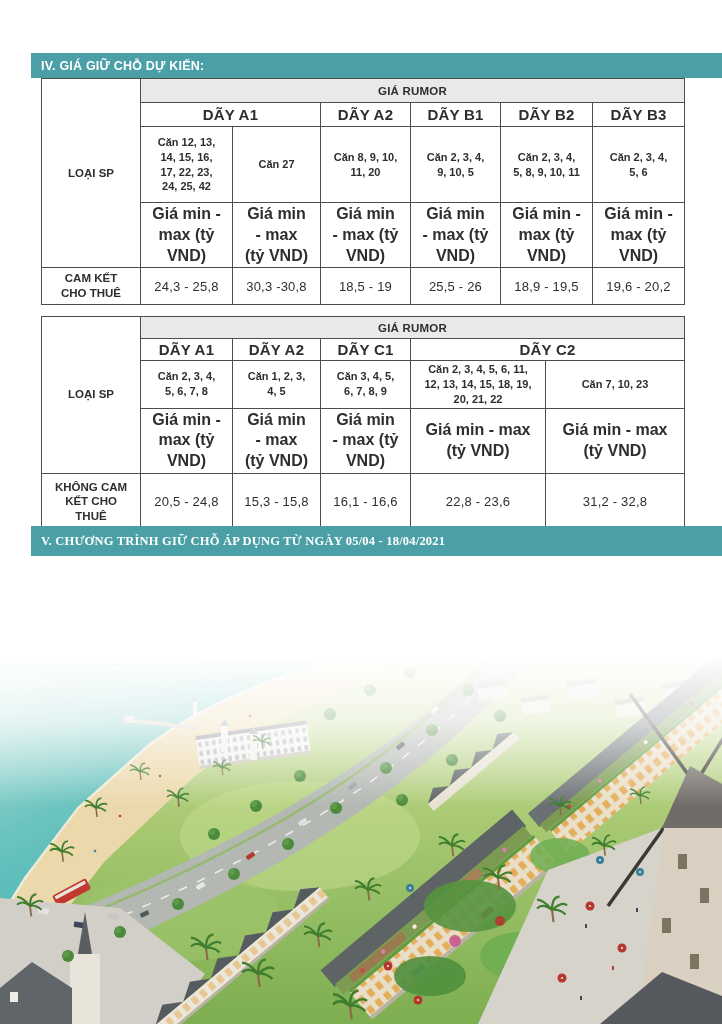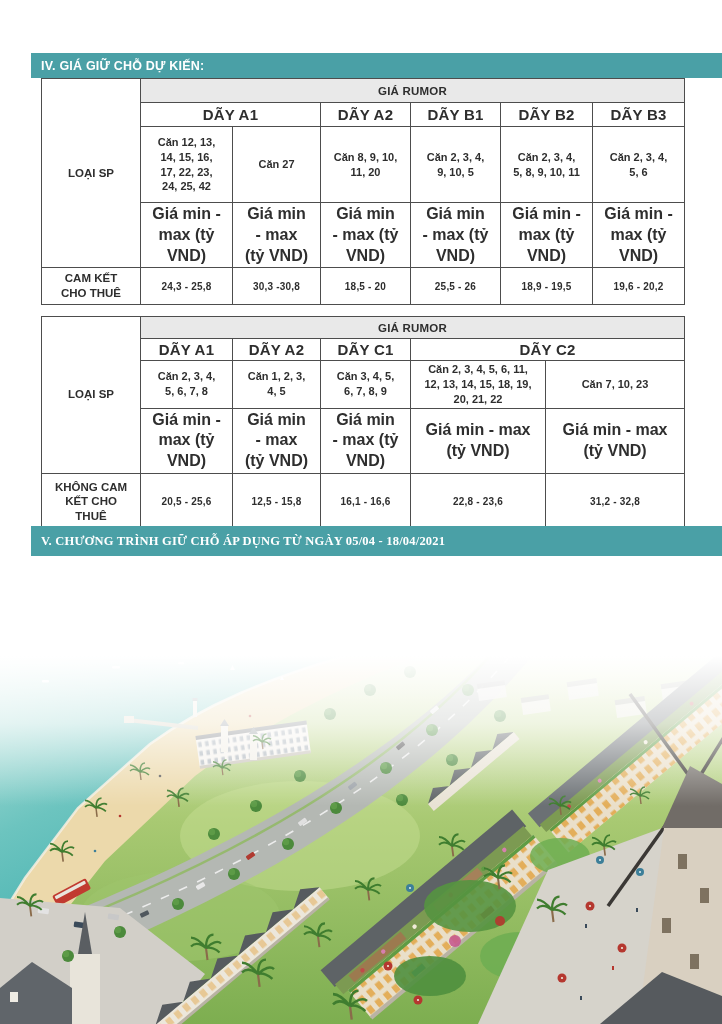--- a/index.html
+++ b/index.html
@@ -16,21 +16,21 @@
     font-weight:bold;color:#2e2e2e;text-align:center;}
   #table1{top:78px;}
   #table2{top:316px;}
   table.price td{border:1px solid #4d4d4d;padding:1px 11px;vertical-align:middle;box-sizing:border-box;}
   td.gray{background:#e9e9e9;}
   td.hdr{font-size:11.5px;letter-spacing:.2px;}
   td.day{font-size:15px;letter-spacing:.2px;margin-left:36px;}
   td.units{font-size:11px;line-height:1.35;}
   td.pricelbl{font-size:16px;line-height:1.3;}
   td.sidelbl{font-size:11.5px;line-height:1.3;}
-  td.val{font-weight:bold;font-size:10px;letter-spacing:.2px;}
+  td.val{font-weight:normal;font-size:13px;letter-spacing:.2px;}
 
   figure.render{position:absolute;left:0;top:656px;width:722px;height:368px;margin:0;}
 </style>
 </head>
 <body>
 
 <div class="doc">
 
   <div id="bar-iv" class="teal-bar">
     <span>IV. GIÁ GIỮ CHỖ DỰ KIẾN:</span>
@@ -71,21 +71,21 @@
       <td class="pricelbl">Giá min - max (tỷ VND)</td>
       <td class="pricelbl">Giá min - max (tỷ VND)</td>
       <td class="pricelbl">Giá min - max (tỷ VND)</td>
       <td class="pricelbl">Giá min - max (tỷ VND)</td>
       <td class="pricelbl">Giá min - max (tỷ VND)</td>
     </tr>
     <tr style="height:37px">
       <td class="sidelbl">CAM KẾT CHO THUÊ</td>
       <td class="val">24,3 - 25,8</td>
       <td class="val">30,3 -30,8</td>
-      <td class="val">18,5 - 20</td>
+      <td class="val">18,5 - 19</td>
       <td class="val">25,5 - 26</td>
       <td class="val">18,9 - 19,5</td>
       <td class="val">19,6 - 20,2</td>
     </tr>
   </tbody>
     </table>
 
   <table id="table2" class="price">
     <colgroup>
       <col style="width:99px">
@@ -115,22 +115,22 @@
     </tr>
     <tr style="height:47px">
       <td class="pricelbl">Giá min - max (tỷ VND)</td>
       <td class="pricelbl">Giá min - max (tỷ VND)</td>
       <td class="pricelbl">Giá min - max (tỷ VND)</td>
       <td class="pricelbl">Giá min - max (tỷ VND)</td>
       <td class="pricelbl">Giá min - max (tỷ VND)</td>
     </tr>
     <tr style="height:57px">
       <td class="sidelbl">KHÔNG CAM KẾT CHO THUÊ</td>
-      <td class="val">20,5 - 25,6</td>
-      <td class="val">12,5 - 15,8</td>
+      <td class="val">20,5 - 24,8</td>
+      <td class="val">15,3 - 15,8</td>
       <td class="val">16,1 - 16,6</td>
       <td class="val">22,8 - 23,6</td>
       <td class="val">31,2 - 32,8</td>
     </tr>
   </tbody>
     </table>
 
   <div id="bar-v" class="teal-bar">
     <span>V. CHƯƠNG TRÌNH GIỮ CHỖ ÁP DỤNG TỪ NGÀY 05/04 - 18/04/2021</span>
   </div>

